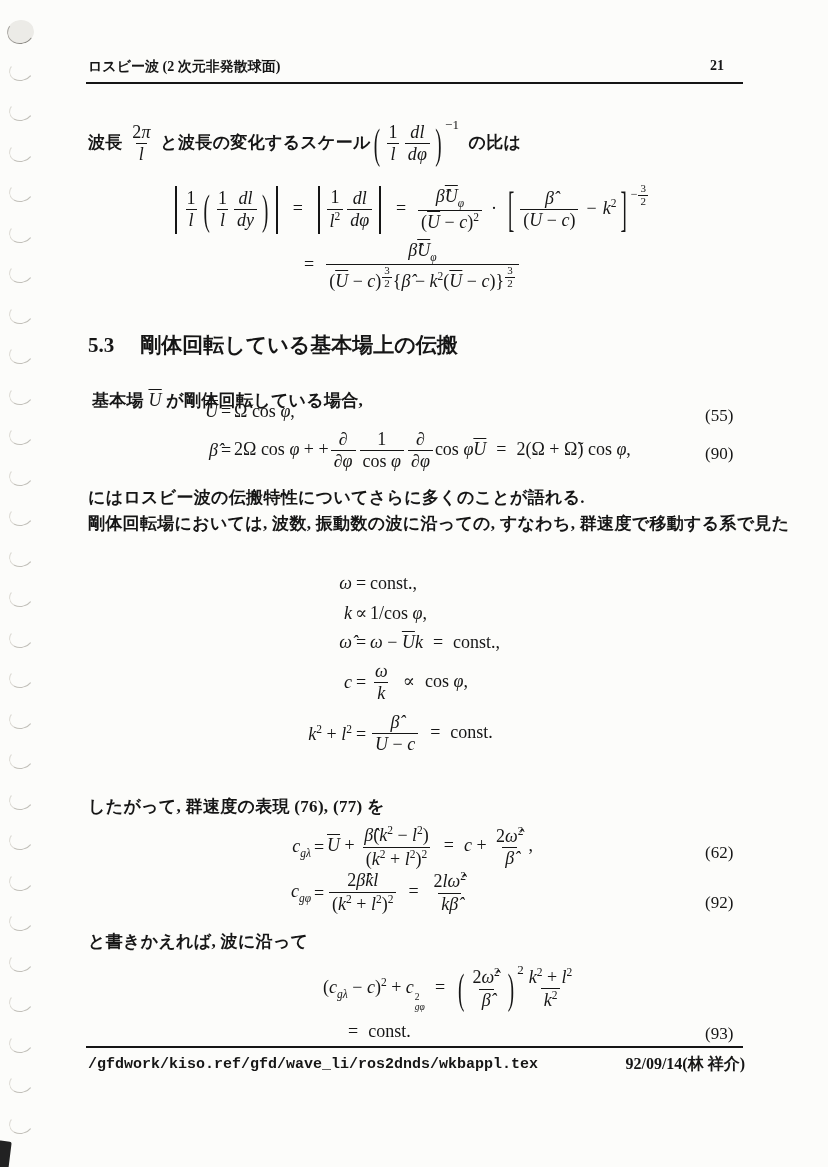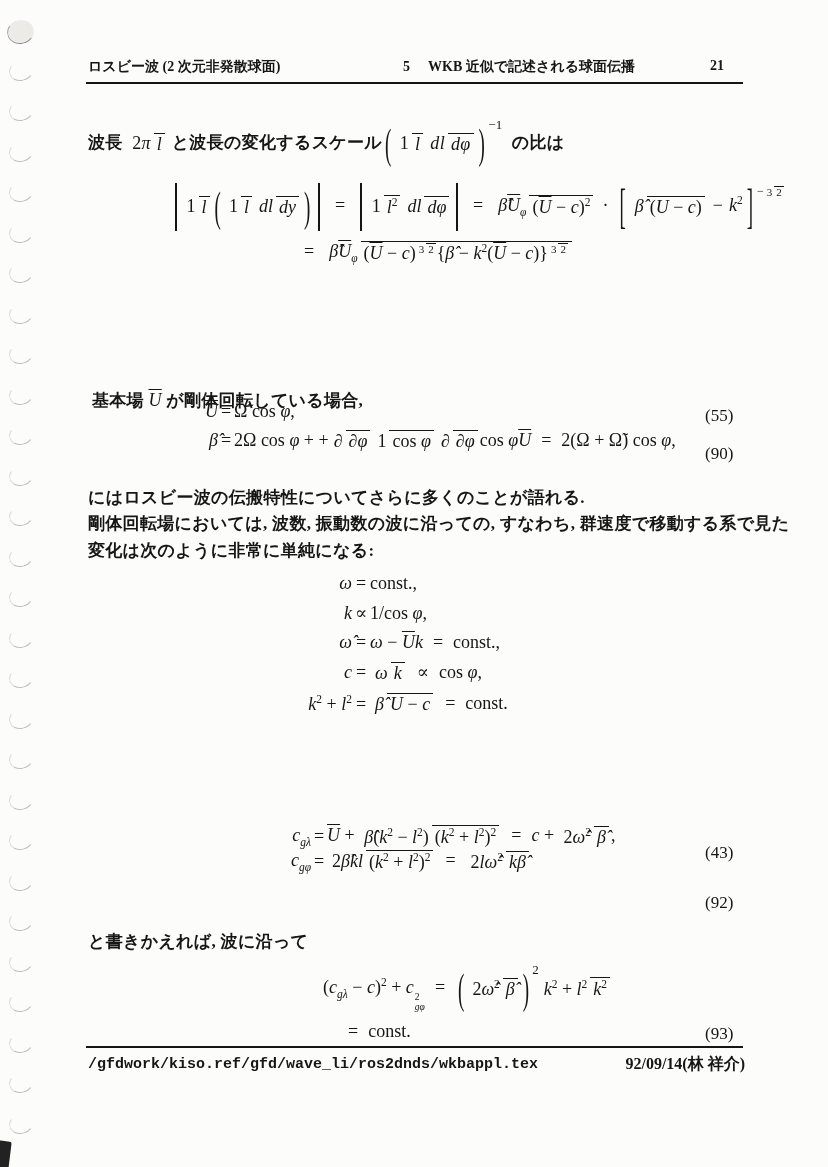--- a/index.html
+++ b/index.html
@@ -33,21 +33,21 @@
   .eqline { position:absolute; white-space:nowrap; font-size:18px; line-height:1.25; }
   .eqgrid { position:absolute; display:grid; align-items:center; font-size:18px;
     white-space:nowrap; line-height:1.25; }
   .eqgrid .lhs { justify-self:end; text-align:right; }
   .eqgrid .rel { justify-self:center; }
   .eqgrid .rhs { justify-self:start; }
   .eqno { position:absolute; font-size:17px; }
   .m { display:inline-block; white-space:nowrap; font-weight:400; font-size:18px;
     font-family:"Liberation Serif","DejaVu Serif",serif; }
   i { font-family:"Liberation Serif","DejaVu Serif",serif; font-style:italic; }
-  .fr { display:inline-flex; flex-direction:row; align-items:center;
+  .fr { display:inline-flex; flex-direction:column; align-items:center;
     vertical-align:middle; margin:0 2px; line-height:1.2; text-align:center; }
   .fr > .nu, .fr > .de { padding:0 3px; }
   .fr > .de { border-top:1.4px solid #151515; }
   .sfr { font-size:11px; line-height:1.05; margin:0 1px; }
   .sfr > .nu, .sfr > .de { padding:0 2px; }
   .sfr > .de { border-top:1px solid #151515; }
   .bv { display:inline-block; width:1.6px; height:48px; background:#151515;
     vertical-align:middle; margin:0 5px; }
   .sy2  { display:inline-block; transform:scaleY(2.25); font-size:19px;
     vertical-align:middle; margin:0 3px; }
@@ -100,23 +100,20 @@
       <div class="spiral-hole" style="top: 911px;"></div>
       <div class="spiral-hole" style="top: 951.5px;"></div>
       <div class="spiral-hole" style="top: 992px;"></div>
       <div class="spiral-hole" style="top: 1032.5px;"></div>
       <div class="spiral-hole" style="top: 1073px;"></div>
       <div class="spiral-hole" style="top: 1113.5px;"></div>
     </div>
   <div class="corner-mark"></div>
 
   <div class="hline" style="left:88px; top:58px;">ロスビー波 (2 次元非発散球面)</div>
-  <div class="hline" style="left:403px; top:58px;">
-    <span>5</span><span class="hdr-title">WKB 近似で記述される球面伝播</span>
-  </div>
   <div class="hline" style="left:710px; top:58px;">21</div>
   <div class="rule" style="left:86px; top:82px; width:657px; height:2px;"></div>
 
   <div class="jline" style="left:88px; top:116px;">波長 <span class="m"><span class="fr">
           <span class="nu">2<i>π</i></span>
           <span class="de"><i>l</i></span>
         </span></span> と波長の変化するスケール<span class="m"><span class="sy2">(</span><span class="fr">
           <span class="nu">1</span>
           <span class="de"><i>l</i></span>
         </span><span class="fr">
@@ -154,20 +151,23 @@
         <span class="de">(<span class="ov"><i>U</i></span> − <i>c</i>)<sup class="fsup2"><span class="fr sfr">
               <span class="nu">3</span>
               <span class="de">2</span>
             </span></sup>{<i>β̂</i> − <i>k</i><sup class="sup">2</sup>(<span class="ov"><i>U</i></span> − <i>c</i>)}<sup class="fsup2"><span class="fr sfr">
               <span class="nu">3</span>
               <span class="de">2</span>
             </span></sup></span>
       </span></div>
 
 
+  <div class="section-head" style="left:88px; top:331px;">
+    <span>5.3</span><span class="sec-title">剛体回転している基本場上の伝搬</span>
+  </div>
 
   <div class="jline" style="left:92px; top:376px;margin-top:12px;">基本場 <span class="m"><span class="ov"><i>U</i></span></span> が剛体回転している場合,</div>
 
   <div class="eqgrid" style="left:192px; top:400px; grid-template-columns:26px 16px auto; row-gap:6px;">
     <span class="lhs"><span class="ov"><i>U</i></span></span>
     <span class="rel">=</span>
     <span class="rhs">Ω̃ cos <i>φ</i>,</span>
     <span class="lhs"><i>β̂</i></span>
     <span class="rel">=</span>
     <span class="rhs">2Ω cos <i>φ</i> + +<span class="fr">
@@ -180,21 +180,20 @@
           <span class="nu">∂</span>
           <span class="de">∂<i>φ</i></span>
         </span>cos <i>φ</i><span class="ov"><i>U</i></span><span class="rel">=</span>2(Ω + Ω̃) cos <i>φ</i>,</span>
   </div>
   <div class="eqno" style="left:705px; top:406px;">(55)</div>
   <div class="eqno" style="left:705px; top:444px;">(90)</div>
 
   <div class="jline" style="left:88px; top:513px;">剛体回転場においては, 波数, 振動数の波に沿っての, すなわち, 群速度で移動する系で見た</div>
 
   <div class="jline" style="left:88px; top:487px;">にはロスビー波の伝搬特性についてさらに多くのことが語れる.</div>
-  <div class="jline" style="left:88px; top:540px;">変化は次のように非常に単純になる:</div>
 
   <div class="eqgrid" style="left:288px; top:572px; grid-template-columns:64px 18px auto; row-gap:7px;">
     <span class="lhs"><i>ω</i></span>
     <span class="rel">=</span>
     <span class="rhs">const.,</span>
     <span class="lhs"><i>k</i></span>
     <span class="rel">∝</span>
     <span class="rhs">1/cos <i>φ</i>,</span>
     <span class="lhs"><i>ω̂</i></span>
     <span class="rel">=</span>
@@ -206,20 +205,21 @@
           <span class="de"><i>k</i></span>
         </span><span class="rel">∝</span>cos <i>φ</i>,</span>
     <span class="lhs"><i>k</i><sup class="sup">2</sup> + <i>l</i><sup class="sup">2</sup></span>
     <span class="rel">=</span>
     <span class="rhs"><span class="fr">
           <span class="nu"><i>β̂</i></span>
           <span class="de"><span class="ov"><i>U</i></span> − <i>c</i></span>
         </span><span class="rel">=</span>const.</span>
   </div>
 
+  <div class="jline" style="left:88px; top:796px;">したがって, 群速度の表現 (76), (77) を</div>
 
   <div class="eqgrid" style="left:277px; top:824px; grid-template-columns:34px 16px auto; ">
     <span class="lhs"><i>c</i><sub class="sub"><i>gλ</i></sub></span>
     <span class="rel">=</span>
     <span class="rhs"><span class="ov"><i>U</i></span> + <span class="fr">
           <span class="nu"><i>β̂</i>(<i>k</i><sup class="sup">2</sup> − <i>l</i><sup class="sup">2</sup>)</span>
           <span class="de">(<i>k</i><sup class="sup">2</sup> + <i>l</i><sup class="sup">2</sup>)<sup class="sup">2</sup></span>
         </span><span class="rel">=</span><i>c</i> + <span class="fr">
           <span class="nu">2<i>ω̂</i><sup class="sup">2</sup></span>
           <span class="de"><i>β̂</i></span>
@@ -227,21 +227,21 @@
     <span class="lhs"><i>c</i><sub class="sub"><i>gφ</i></sub></span>
     <span class="rel">=</span>
     <span class="rhs"><span class="fr">
           <span class="nu">2<i>β̂kl</i></span>
           <span class="de">(<i>k</i><sup class="sup">2</sup> + <i>l</i><sup class="sup">2</sup>)<sup class="sup">2</sup></span>
         </span><span class="rel">=</span><span class="fr">
           <span class="nu">2<i>lω̂</i><sup class="sup">2</sup></span>
           <span class="de"><i>kβ̂</i></span>
         </span></span>
   </div>
-  <div class="eqno" style="left:705px; top:843px;">(43)</div>
+  <div class="eqno" style="left:705px; top:843px;">(62)</div>
   <div class="eqno" style="left:705px; top:893px;">(92)</div>
 
   <div class="jline" style="left:88px; top:931px;">と書きかえれば, 波に沿って</div>
 
   <div class="eqline" style="left:287px; top:962px;margin-left:36px;">(<i>c</i><sub class="sub"><i>gλ</i></sub> − <i>c</i>)<sup class="sup">2</sup> + <i>c</i><span class="ss">
         <sup>2</sup>
         <sub><i>gφ</i></sub>
       </span><span class="rel">=</span><span class="sy2">(</span><span class="fr">
         <span class="nu">2<i>ω̂</i><sup class="sup">2</sup></span>
         <span class="de"><i>β̂</i></span>

